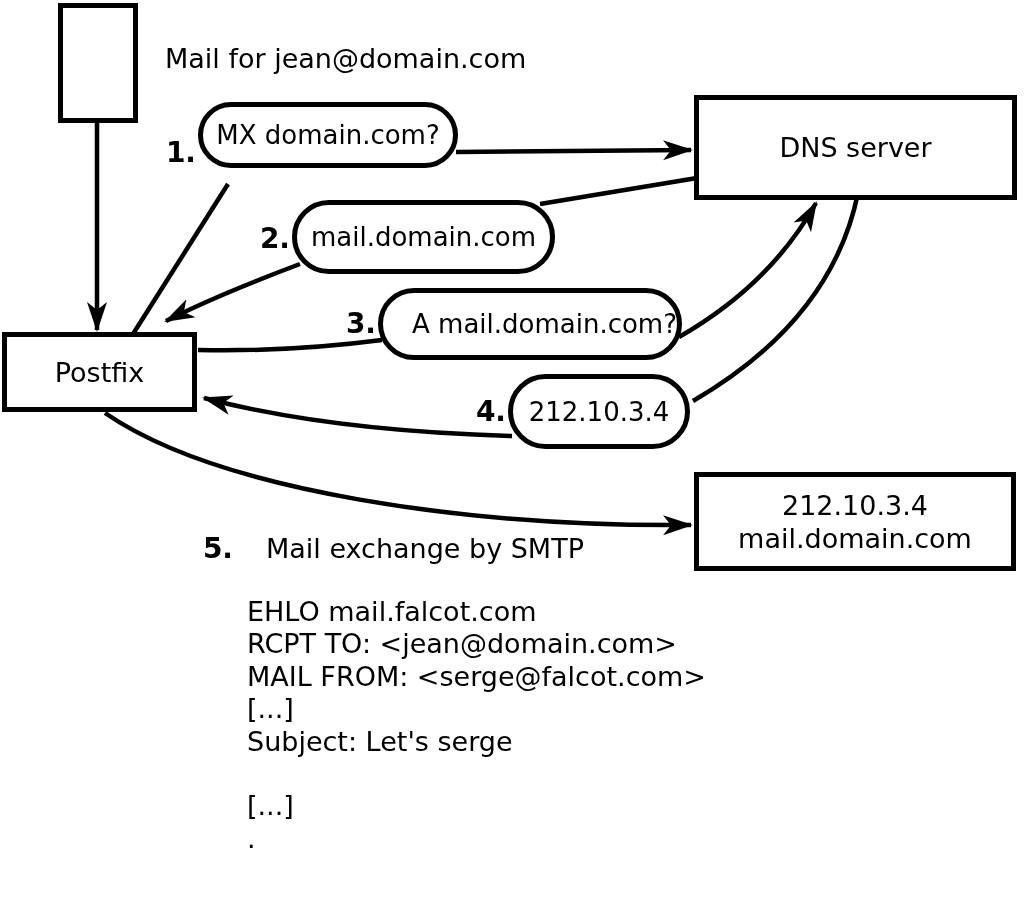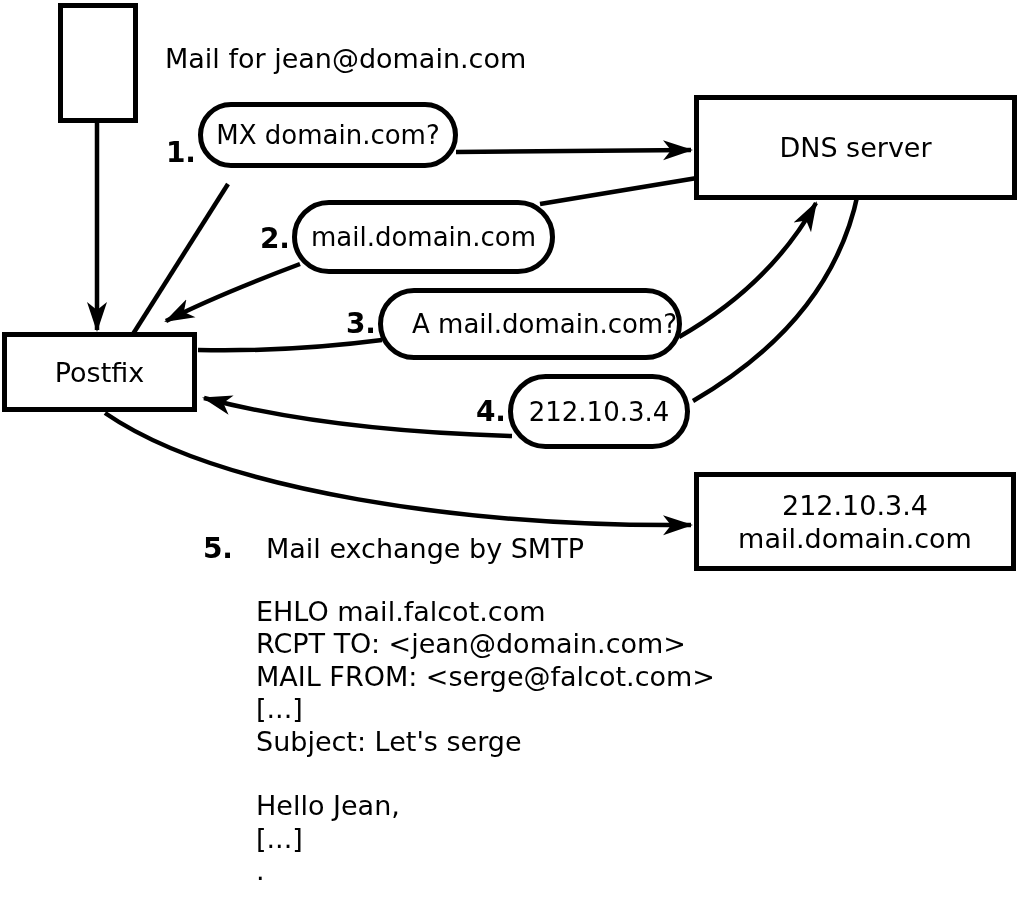--- a/index.html
+++ b/index.html
@@ -52,21 +52,21 @@
   }
   .envelope {
     position: absolute;
     left: 58px; top: 3px;
     width: 80px; height: 120px;
     border: 5px solid #000;
     background: #fff;
   }
   .smtp-block {
     position: absolute;
-    left: 256px; top: 596px;
+    left: 247px; top: 596px;
     width: 560px;
     font-size: 27px;
   }
   .smtp-line {
     height: 32.4px;
     line-height: 32.4px;
     white-space: pre;
   }
 </style>
 </head>
@@ -132,16 +132,15 @@
 <div class="step-num" style="left:189px; top:534px;">5.</div>
 <div class="plain-label" style="left:250px; top:534px;margin-left:16px;">Mail exchange by SMTP</div>
 
 <div class="smtp-block">
   <div class="smtp-line">EHLO mail.falcot.com</div>
   <div class="smtp-line">RCPT TO: &lt;jean@domain.com&gt;</div>
   <div class="smtp-line">MAIL FROM: &lt;serge@falcot.com&gt;</div>
   <div class="smtp-line">[...]</div>
   <div class="smtp-line">Subject: Let's serge</div>
   <div class="smtp-line"></div>
-  <div class="smtp-line">Hello Jean,</div>
   <div class="smtp-line">[...]</div>
   <div class="smtp-line">.</div>
 </div>
 
 </body></html>

